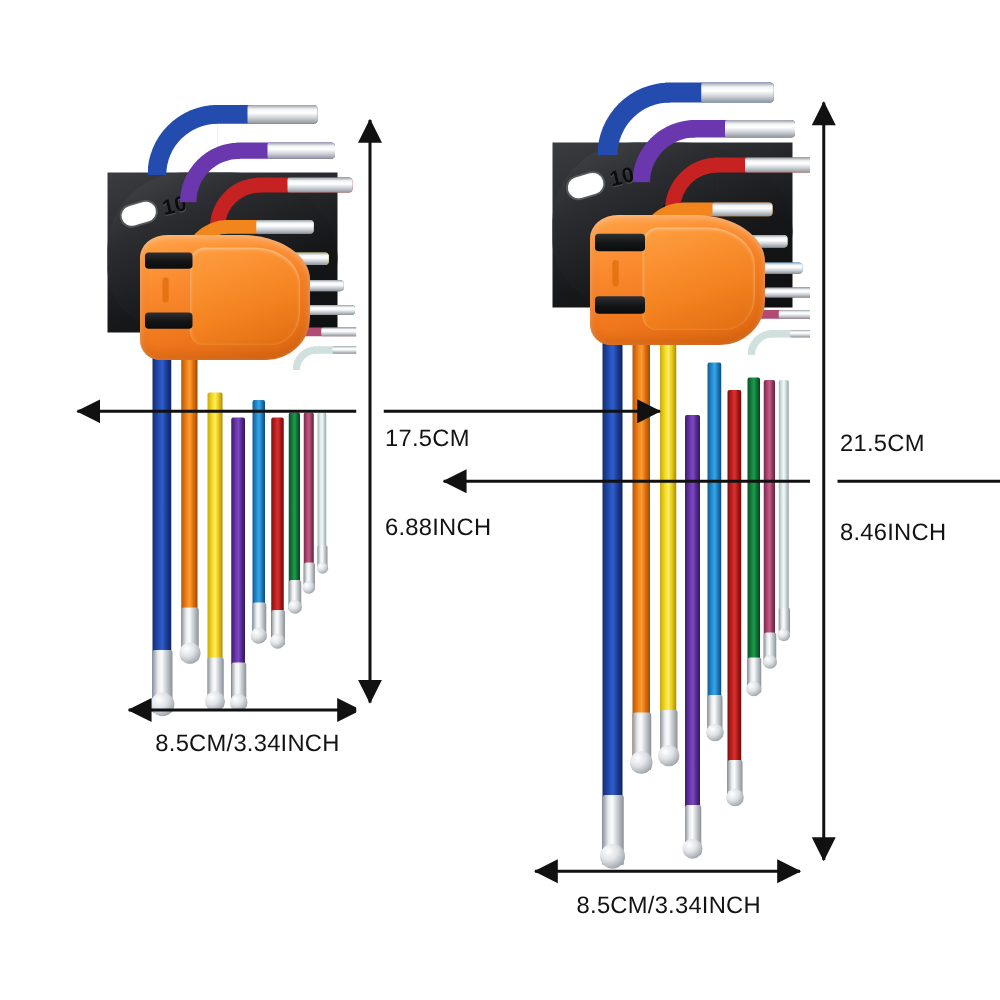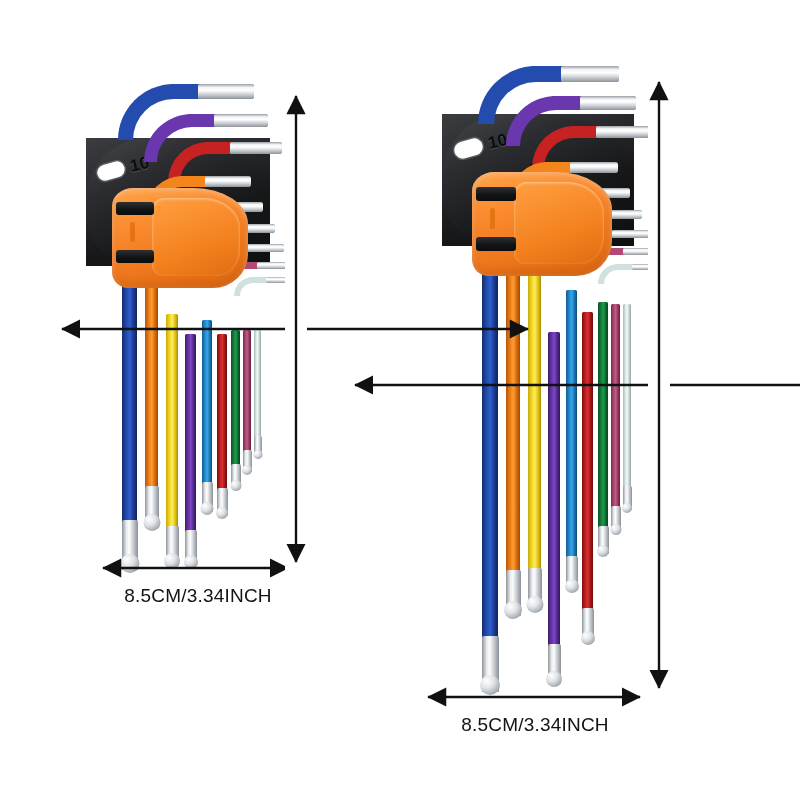--- a/index.html
+++ b/index.html
@@ -495,19 +495,27 @@
     <line x1="428" y1="697" x2="640" y2="697" stroke="#111111" stroke-width="2.4" marker-start="url(#ahs)" marker-end="url(#ah)"></line>
   </svg>
 
   <svg class="arrows" width="800" height="800" viewBox="0 0 800 800">
     <rect x="285" y="86" width="22" height="490" fill="#ffffff"></rect>
     <rect x="648" y="70" width="22" height="630" fill="#ffffff"></rect>
     <line x1="296" y1="96" x2="296" y2="562" stroke="#111111" stroke-width="2.4" marker-start="url(#ahs)" marker-end="url(#ah)"></line>
     <line x1="659" y1="82" x2="659" y2="688" stroke="#111111" stroke-width="2.4" marker-start="url(#ahs)" marker-end="url(#ah)"></line>
   </svg>
 
-
+  <div class="dim-text" style="left:308px; top:292px;">
+    <span class="l1">17.5CM</span>
+    <span class="l2">6.88INCH</span>
+  </div>
+
+  <div class="dim-text" style="left:672px; top:296px;">
+    <span class="l1">21.5CM</span>
+    <span class="l2">8.46INCH</span>
+  </div>
 
   <div class="dim-text-h" style="left:103px; top:585px; width:190px;">8.5CM/3.34INCH</div>
 
   <div class="dim-text-h" style="left:428px; top:714px; width:214px;">8.5CM/3.34INCH</div>
 
 </div>
 
 </body></html>

